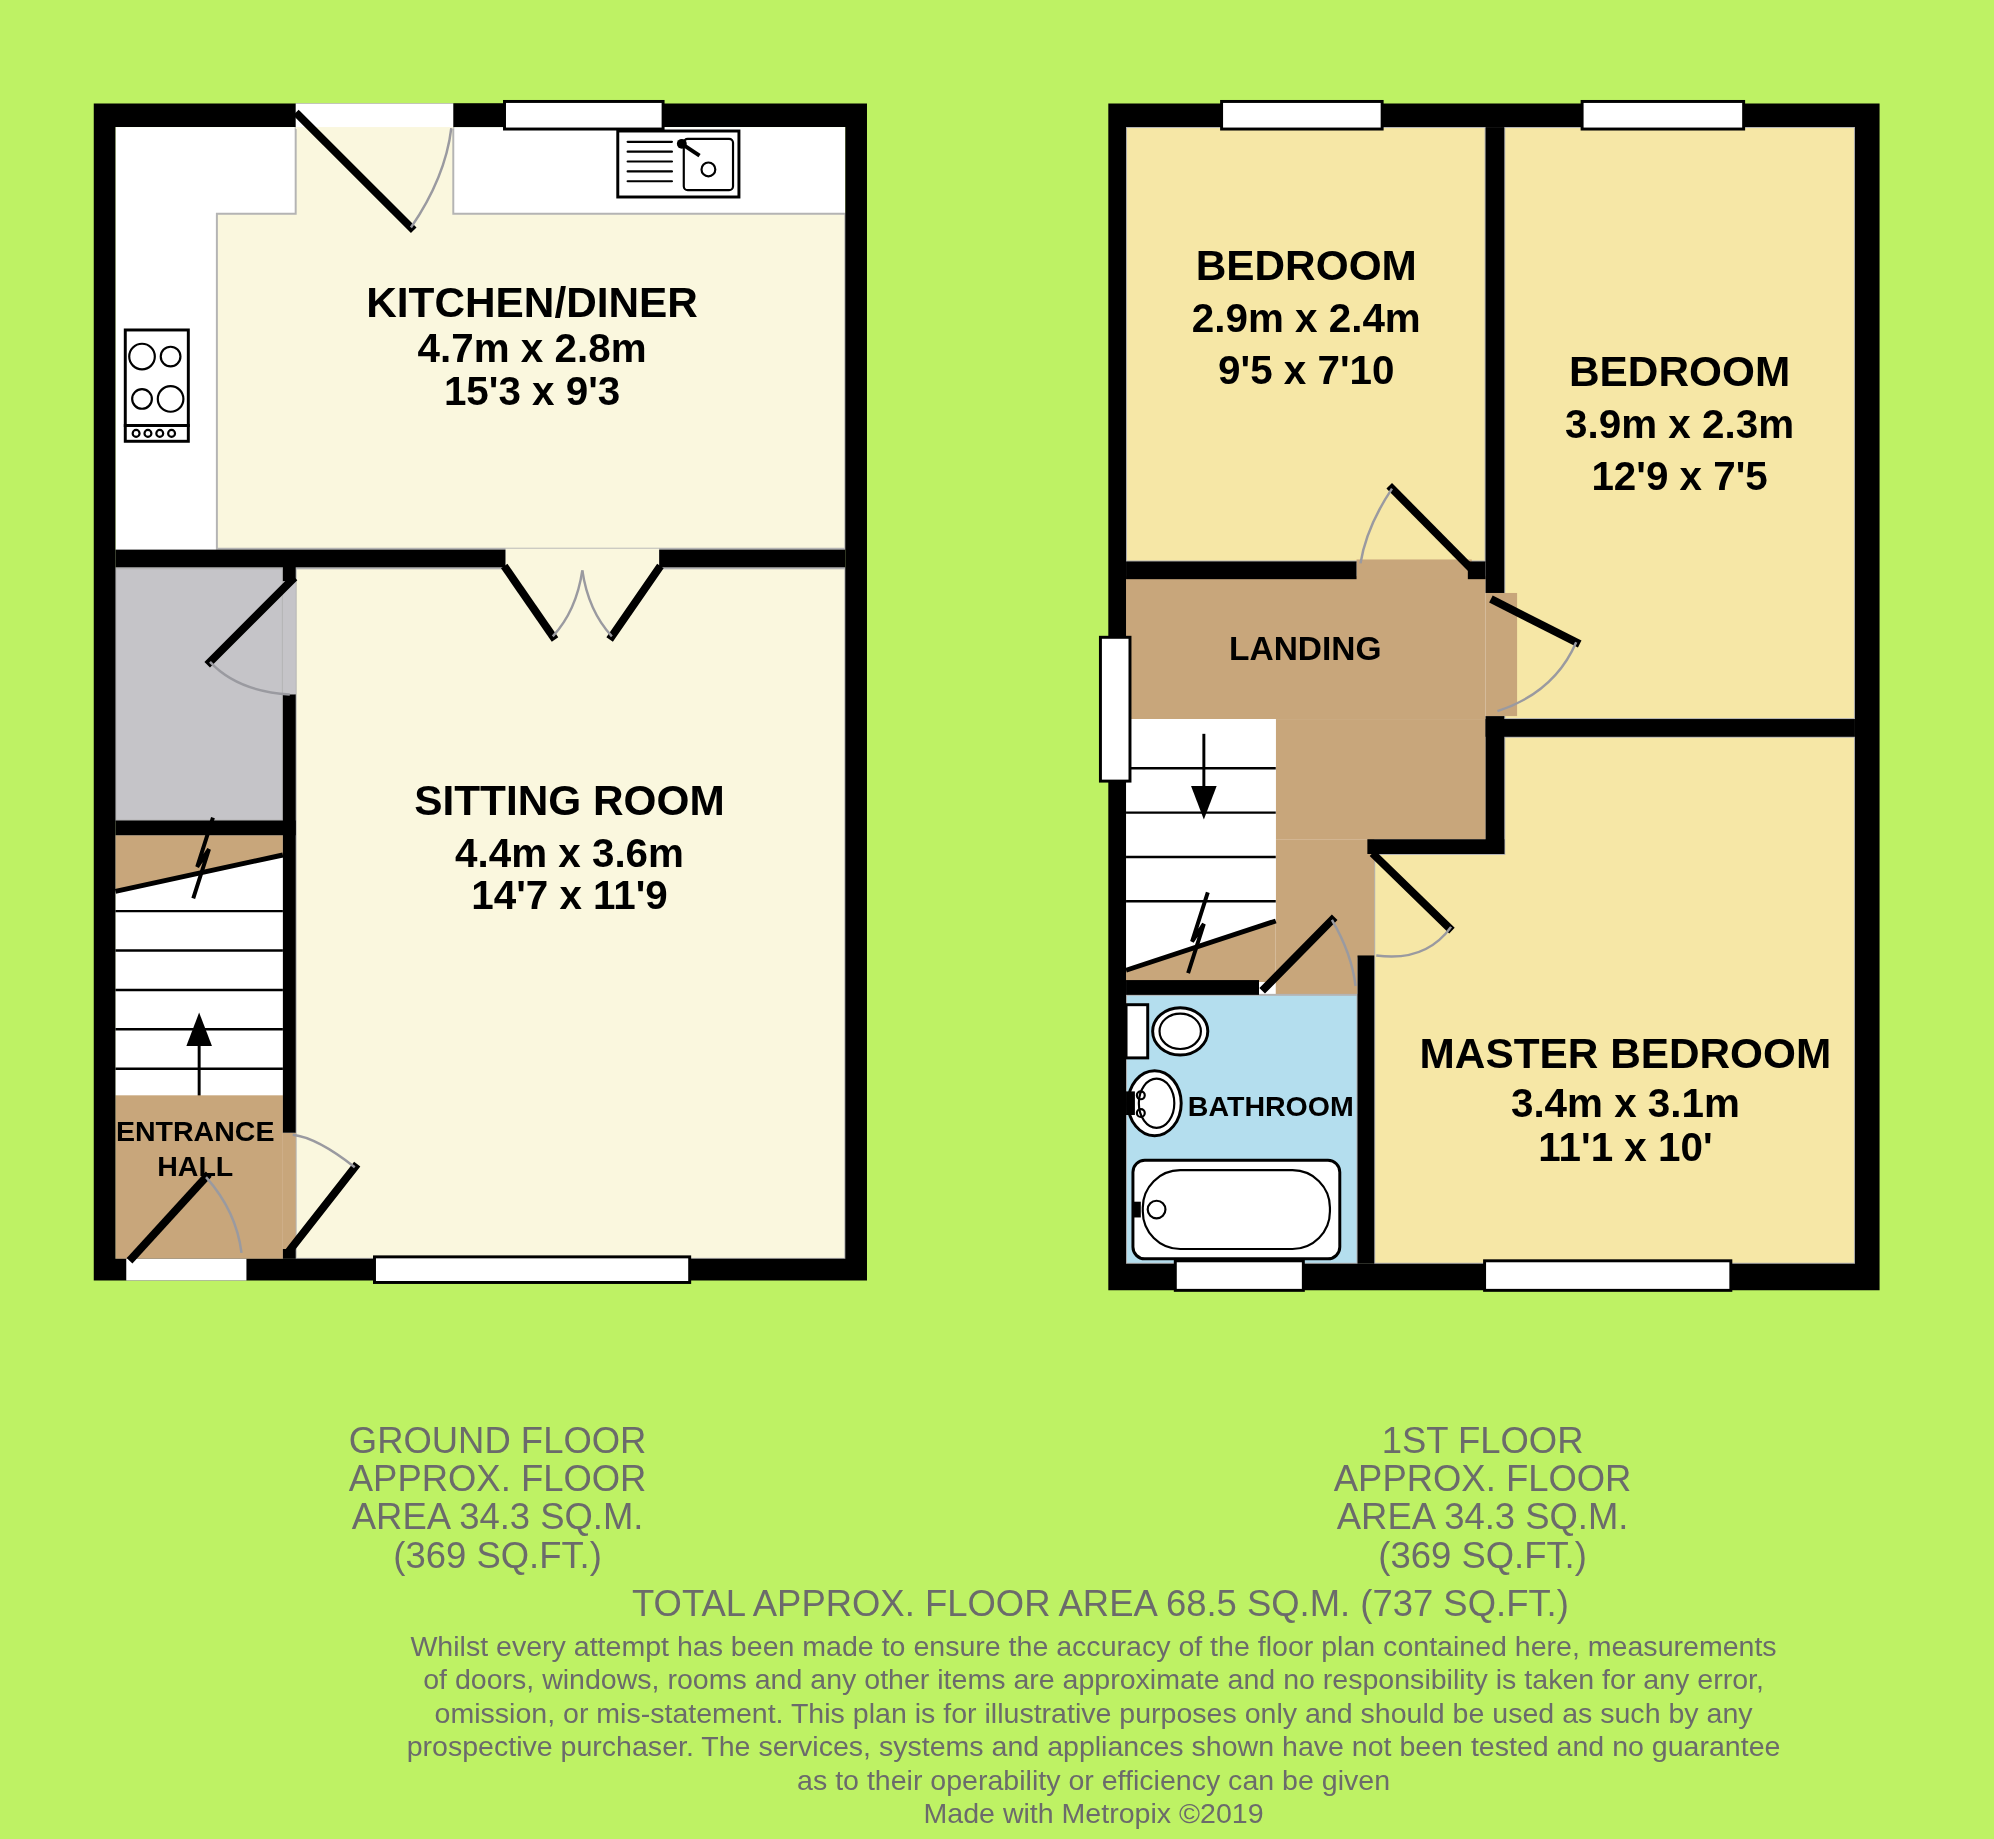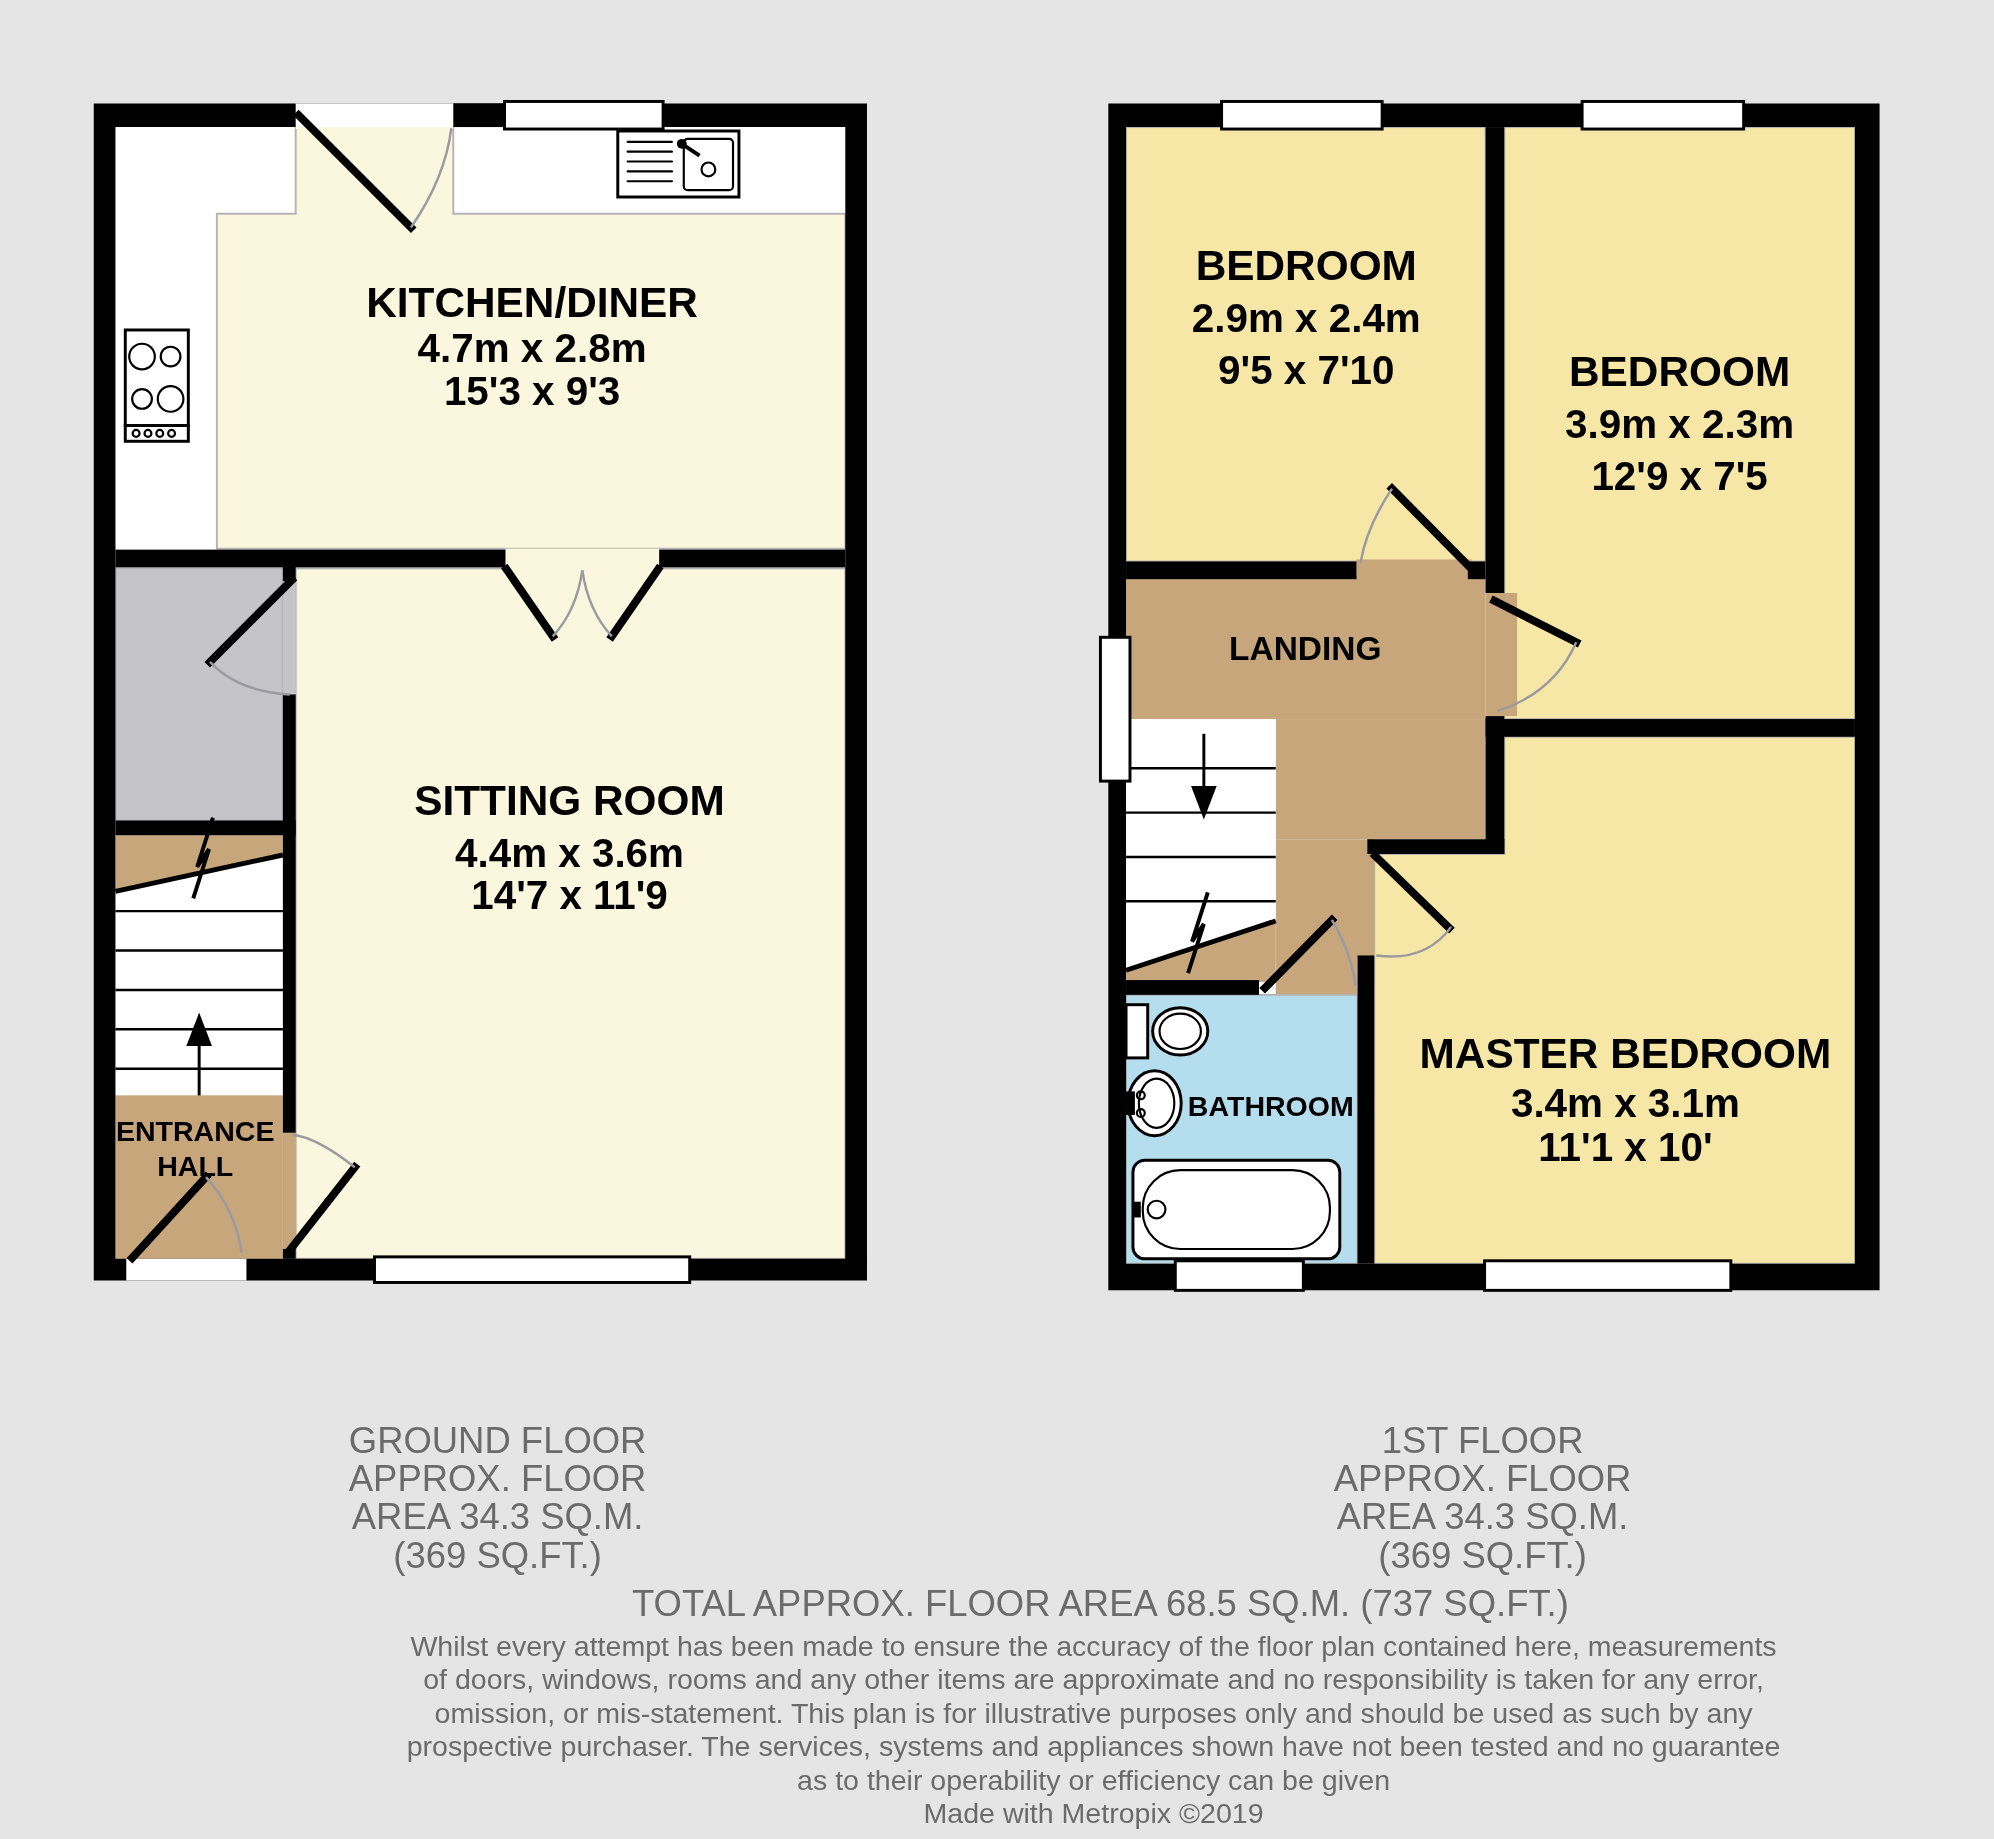--- a/index.html
+++ b/index.html
@@ -1,16 +1,16 @@
 <!DOCTYPE html>
 <html><head>
 <meta charset="utf-8">
 <style>
   html,body{margin:0;padding:0;background:#ffffff;}
-  #canvas{position:relative;width:1995px;height:1839px;background:#e5e5e5;overflow:hidden;
+  #canvas{position:relative;width:1995px;height:1839px;background:#bef264;overflow:hidden;
           font-family:"Liberation Sans",sans-serif;}
   svg{position:absolute;left:0;top:0;}
   .wall{fill:#000000;}
   .win{fill:#ffffff;stroke:#000000;stroke-width:3;}
   .leaf{stroke:#000000;stroke-width:8;fill:none;stroke-linecap:square;}
   .arc{stroke:#9a9aa0;stroke-width:2.5;fill:none;}
   .step{stroke:#000000;stroke-width:2.5;}
   .cut{stroke:#000000;stroke-width:5;fill:none;}
   .zig{stroke:#000000;stroke-width:4;fill:none;}
   .fix{fill:#ffffff;stroke:#000000;stroke-width:3;}

